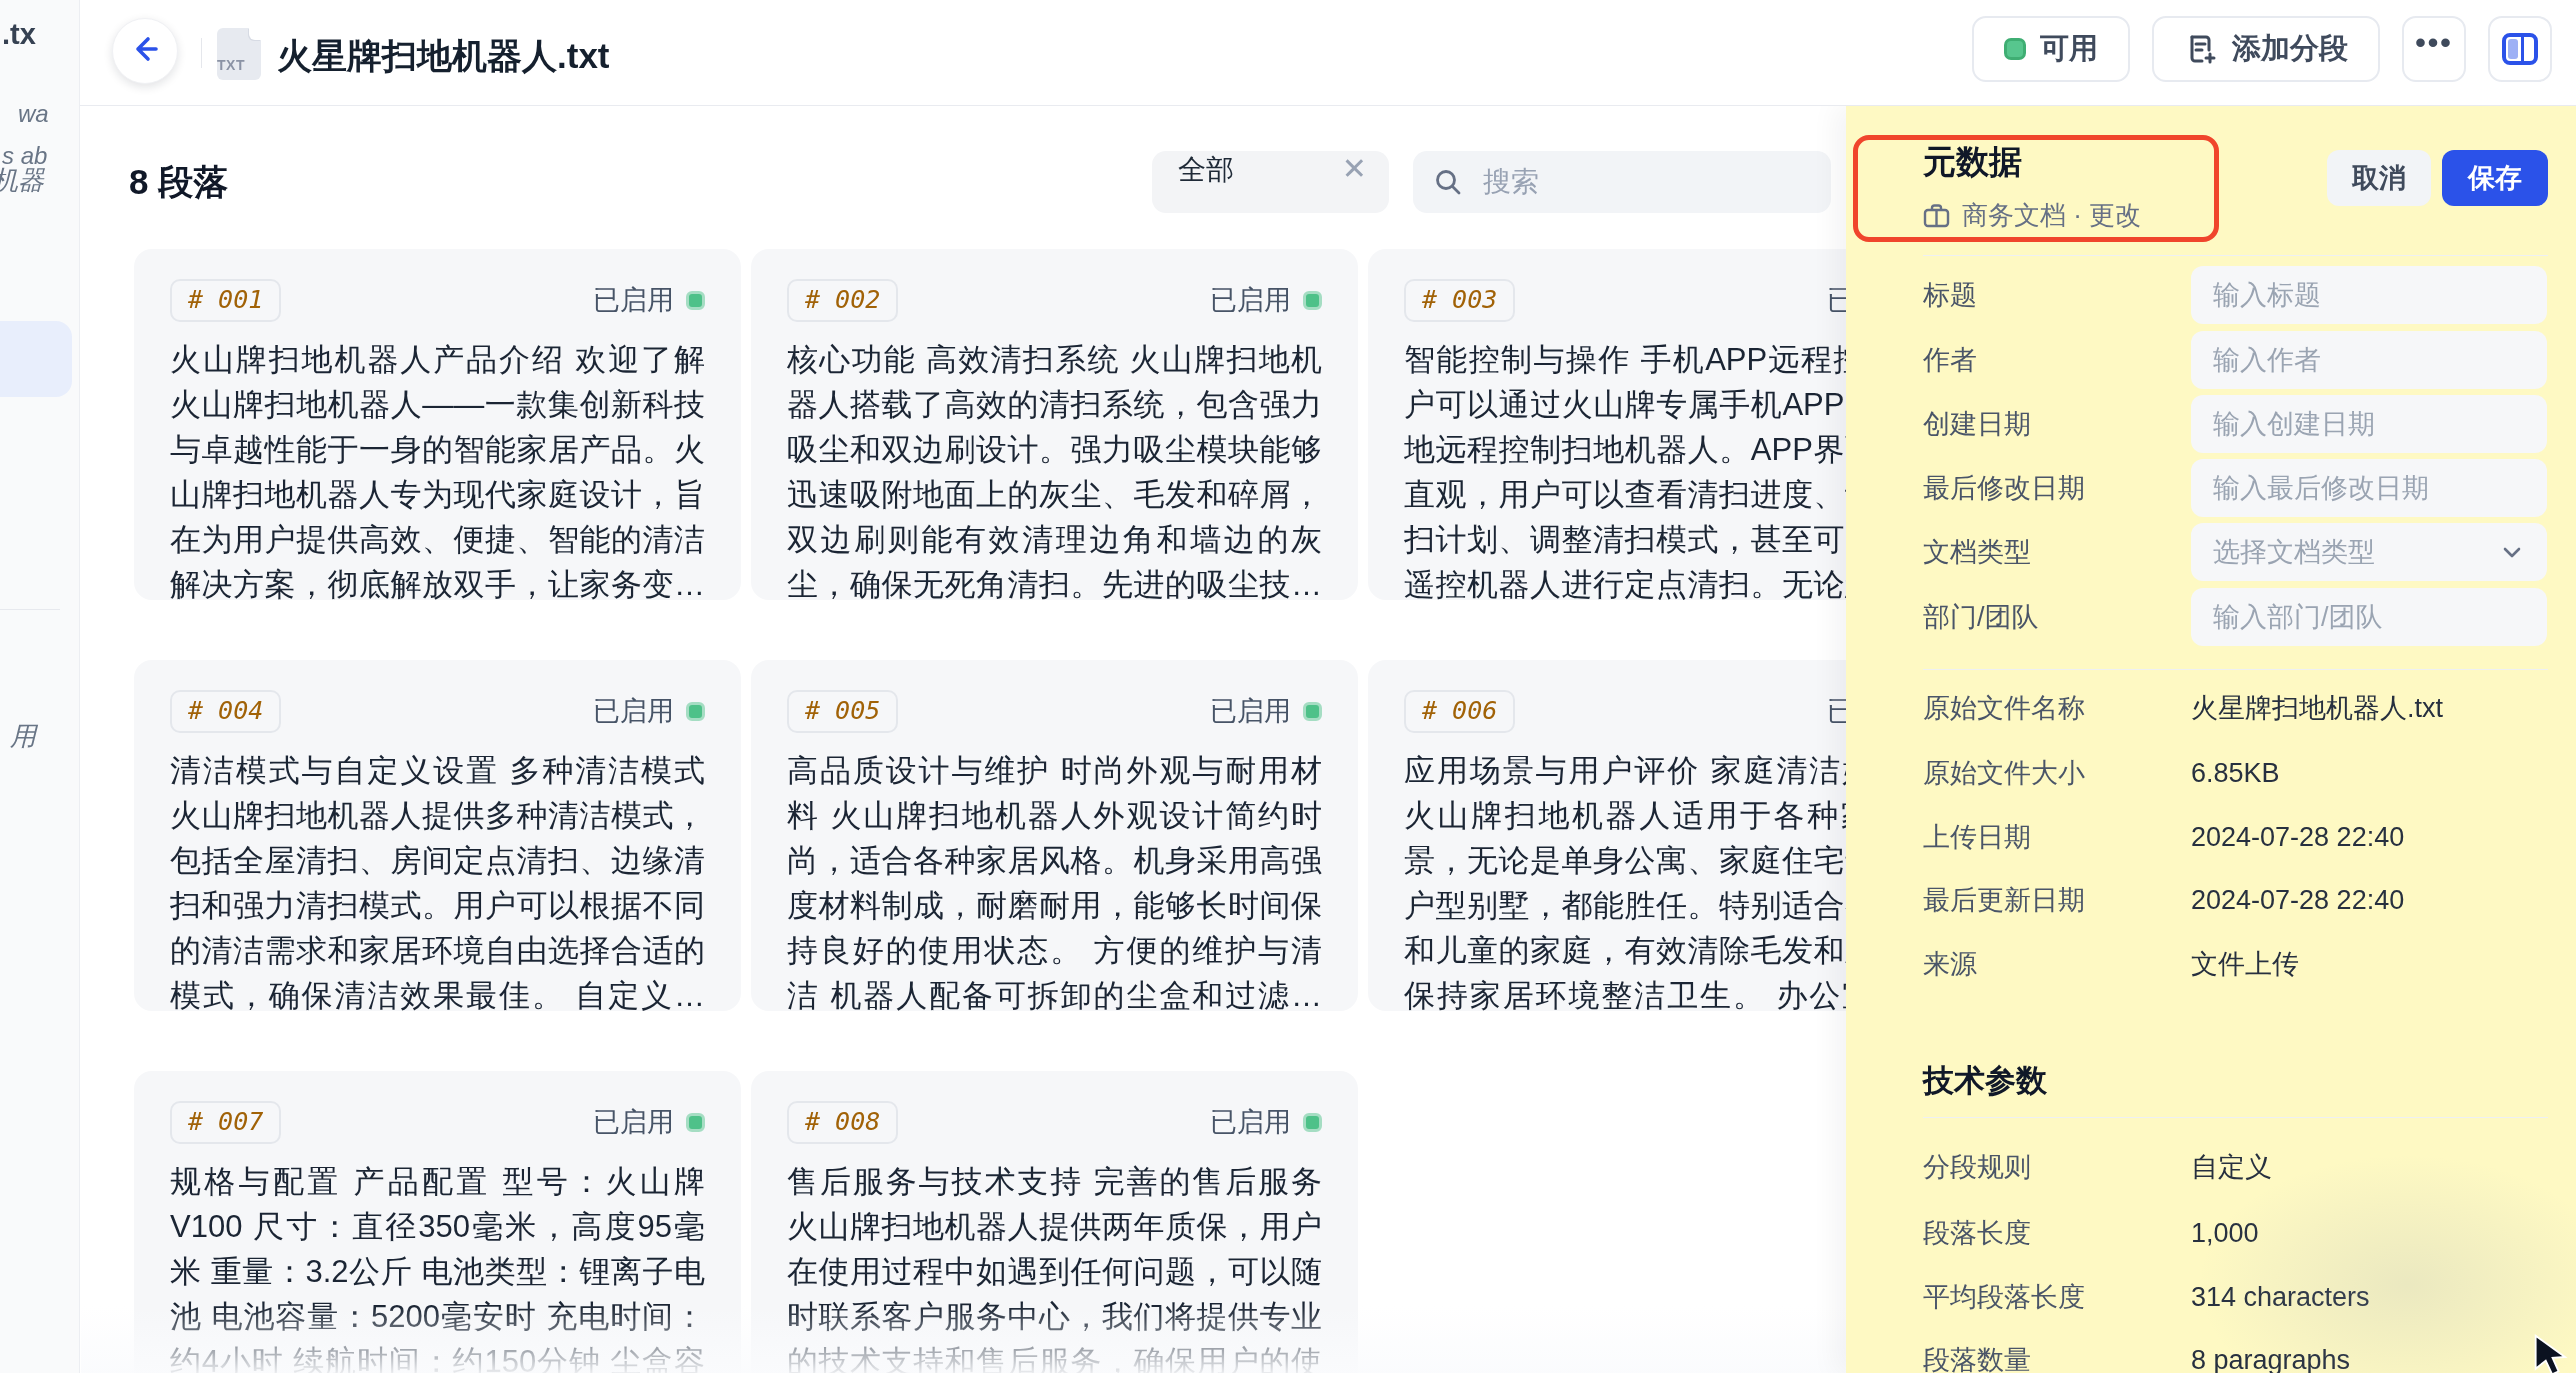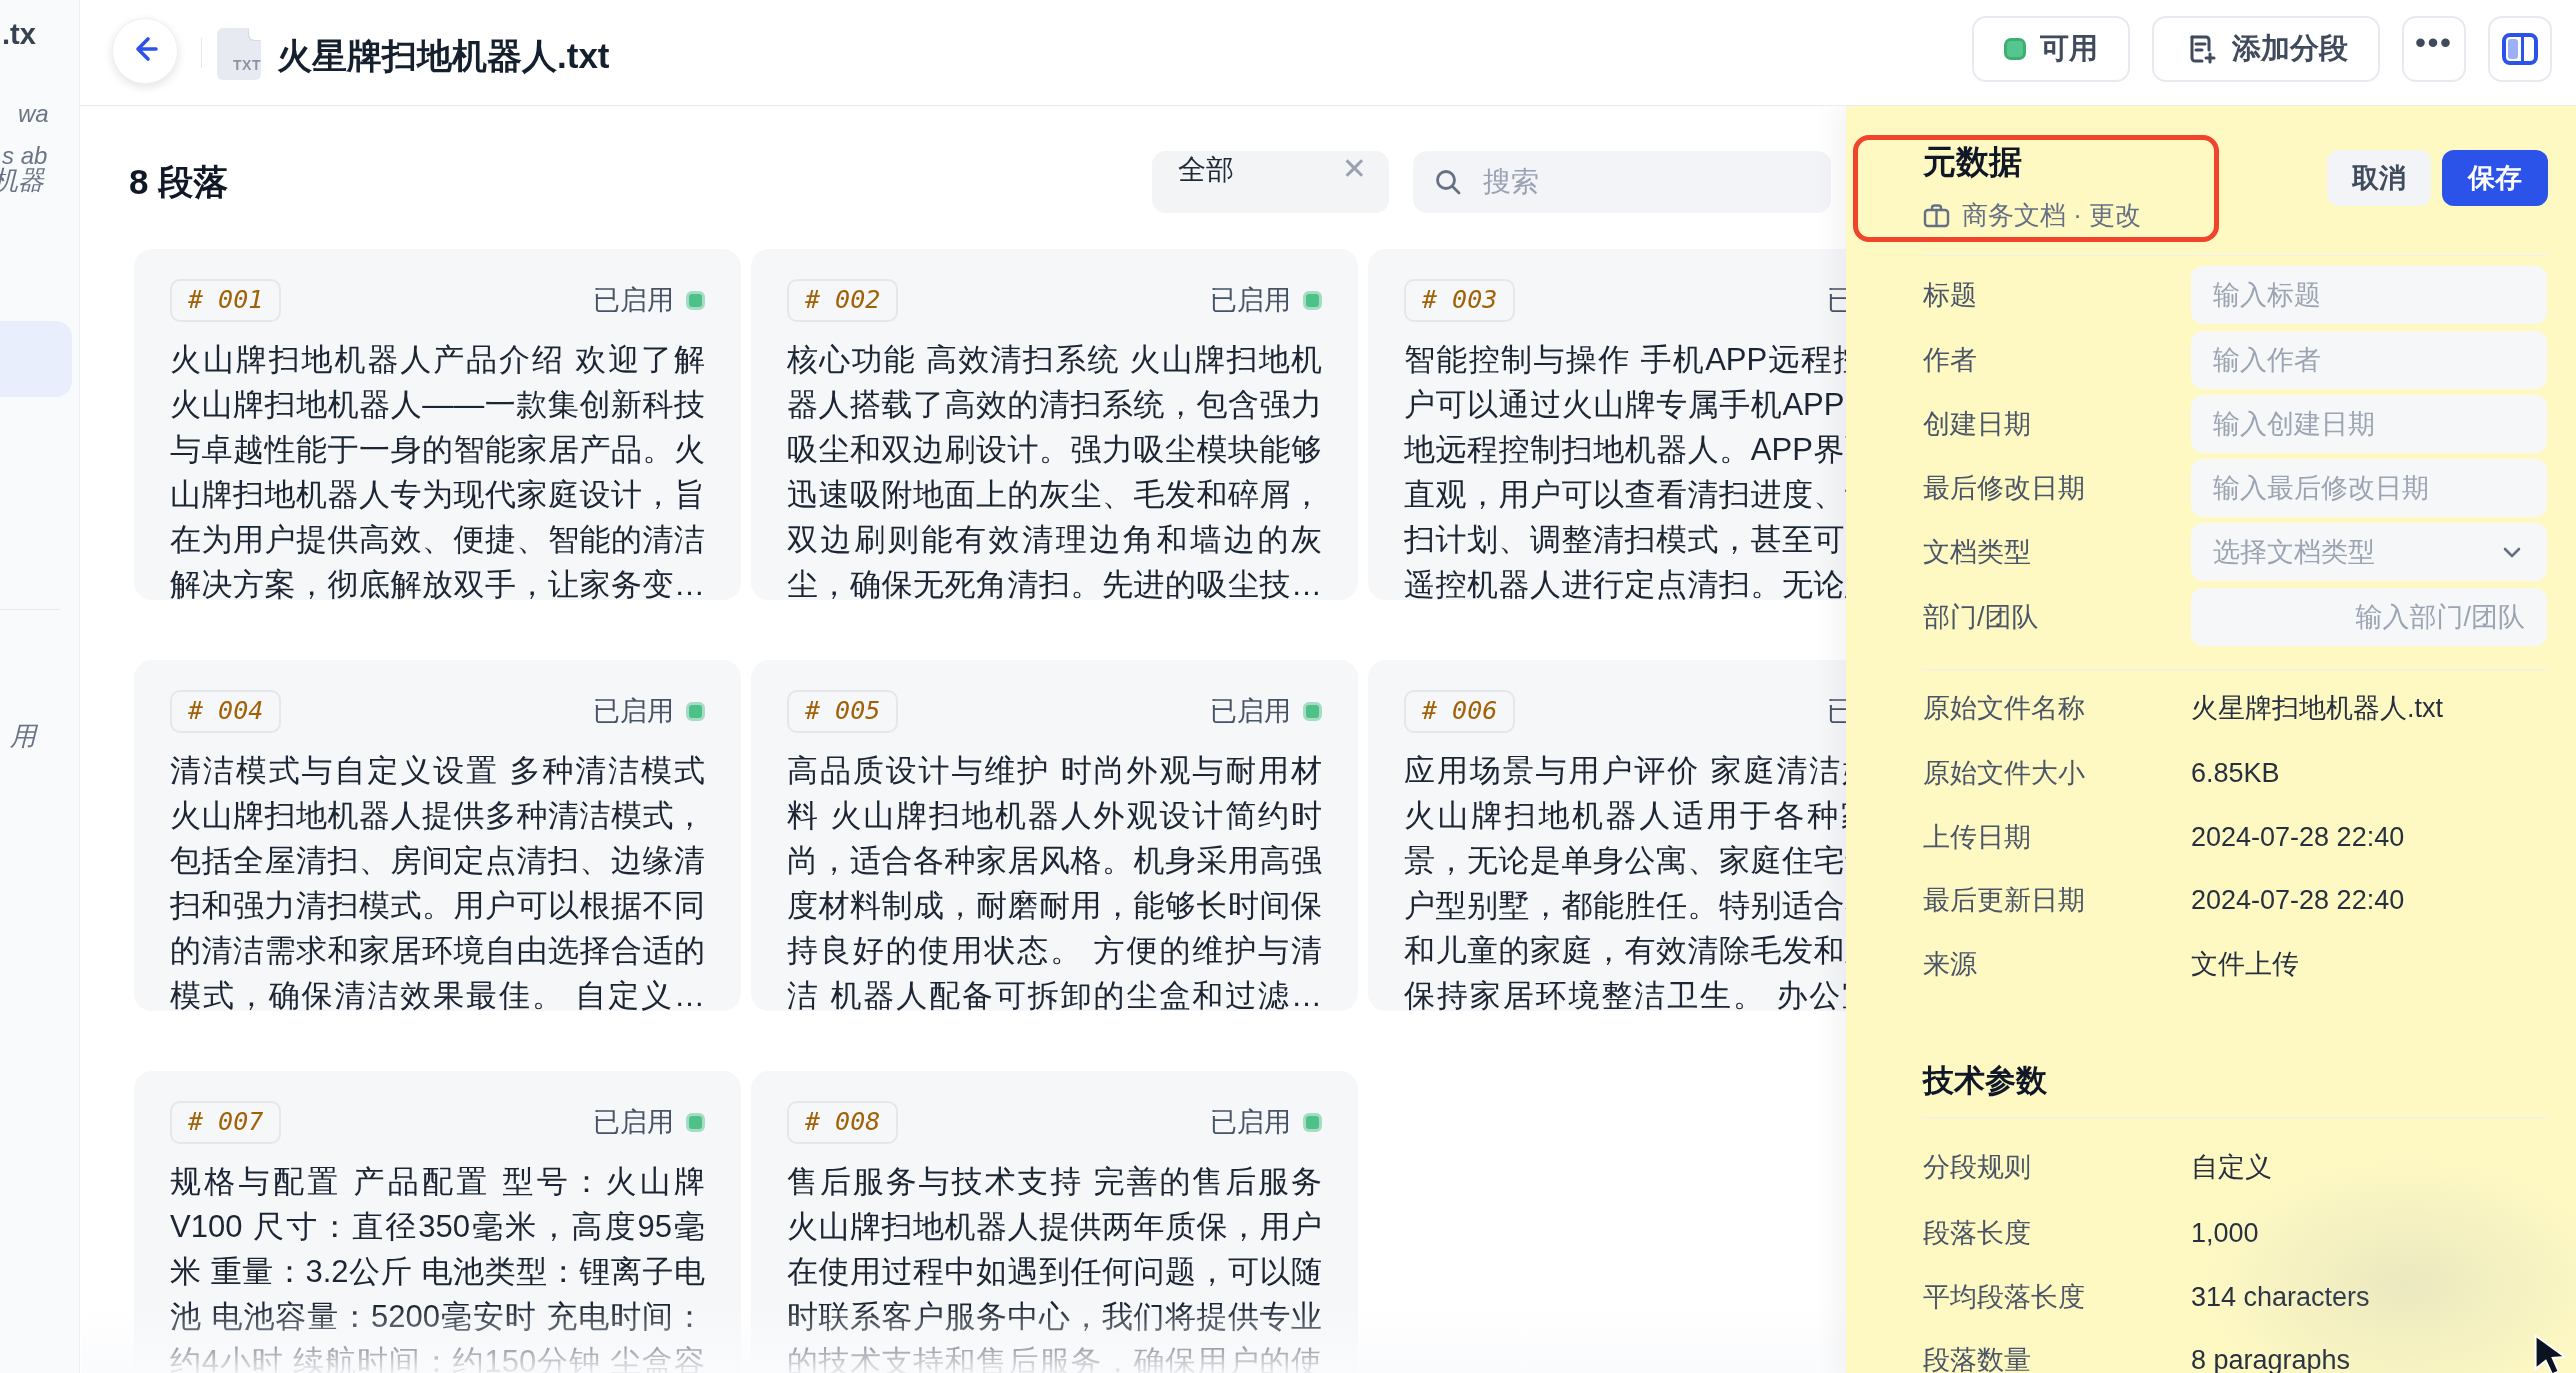--- a/index.html
+++ b/index.html
@@ -21,21 +21,21 @@
   .sb-i4 { left:10px; top:719px; font-size:26px; }
 
   
   .header { position:absolute; left:80px; top:0; width:2496px; height:106px;
     background:#fff; border-bottom:1px solid #e9ebf0; z-index:6; }
   .back-btn { position:absolute; left:32px; top:18px; width:66px; height:66px; border-radius:50%;
     background:#fff; border:1px solid #f0f1f4; box-shadow:0 3px 10px rgba(16,24,40,.12);
     display:flex; align-items:center; justify-content:center; cursor:pointer; }
   .hdr-vsep { position:absolute; left:121px; top:38px; width:1px; height:30px; background:#e5e7ec; }
   .doc-icon { position:absolute; left:137px; top:28px; width:44px; height:52px;
-    background:#e7eaf0; border-radius:6px; display:flex; align-items:flex-end; justify-content:flex-end;
+    background:#e7eaf0; border-radius:6px; display:flex; align-items:flex-end; justify-content:flex-start;
     padding-bottom:7px; }
   .doc-icon::after { content:""; position:absolute; right:0; top:0; width:12px; height:12px;
     background:#fff; border-bottom-left-radius:6px; box-shadow:-1px 1px 0 #d7dbe4; }
   .doc-icon span { font-size:14px; font-weight:700; color:#8b93a5; letter-spacing:0.5px; }
   .page-title { position:absolute; left:197px; top:33px; font-size:35px; font-weight:700; color:#15202e; }
   .hdr-right { position:absolute; right:24px; top:16px; height:66px; display:flex; gap:22px; align-items:center; }
   .hbtn { height:66px; background:#fff; border:2px solid #e7eaf0; border-radius:14px;
     display:flex; align-items:center; justify-content:center; gap:14px; padding:0 30px;
     font-size:29px; font-weight:600; color:#3f4a5c; cursor:pointer; white-space:nowrap; }
   .hbtn.square { width:64px; padding:0; }
@@ -286,21 +286,21 @@
     <div class="f-label" style="top:417px">文档类型</div>
     <div class="f-select" style="top:417px">
       <span>选择文档类型</span>
       <span style="line-height:0;">
         <svg width="26" height="26" viewBox="0 0 26 26">
             <path d="M6 10 L13 17 L20 10" fill="none" stroke="#667085" stroke-width="2.6" stroke-linecap="round" stroke-linejoin="round"></path>
           </svg>
       </span>
     </div>
     <div class="f-label" style="top:482px">部门/团队</div>
-    <input class="f-input" style="top: 482px; text-align: right;" placeholder="输入部门/团队">
+    <input class="f-input" style="top: 482px;" placeholder="输入部门/团队">
 
     <div class="pn-div" style="top:563px"></div>
 
     <div class="r-label" style="top:582px">原始文件名称</div>
     <div class="r-value" style="top:582px">火星牌扫地机器人.txt</div>
     <div class="r-label" style="top:647px">原始文件大小</div>
     <div class="r-value" style="top:647px">6.85KB</div>
     <div class="r-label" style="top:711px">上传日期</div>
     <div class="r-value" style="top:711px">2024-07-28 22:40</div>
     <div class="r-label" style="top:774px">最后更新日期</div>

